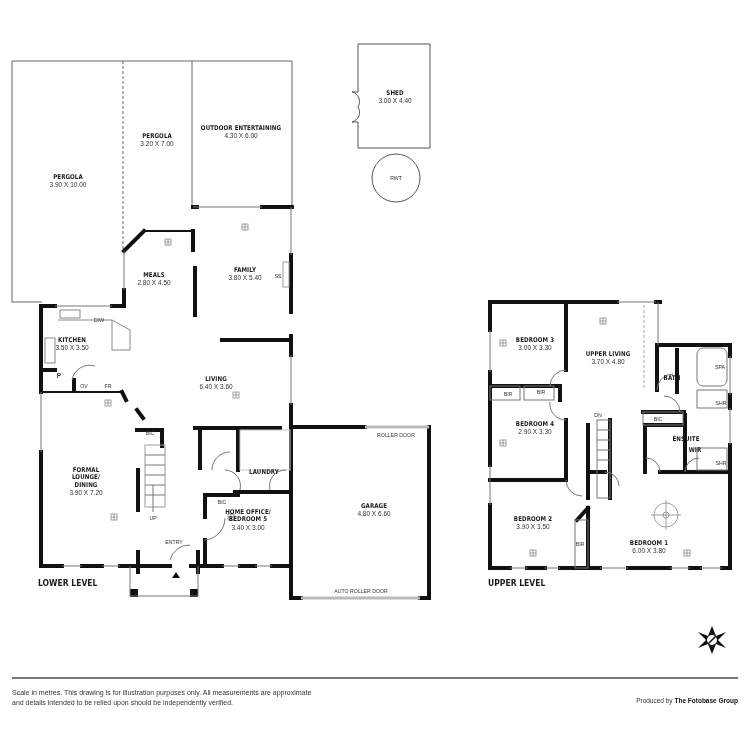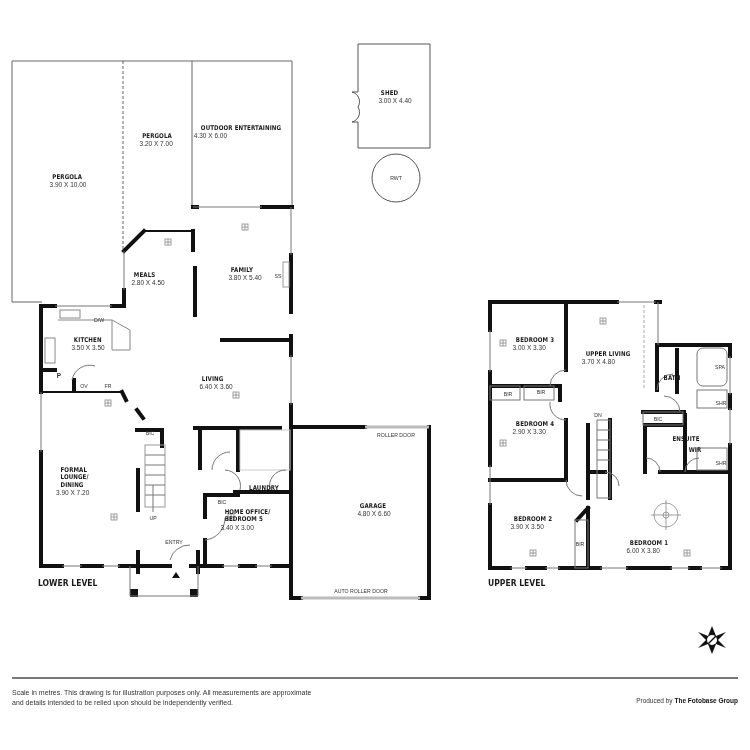--- a/index.html
+++ b/index.html
@@ -1,18 +1,18 @@
 <!DOCTYPE html>
 <html><head>
 <meta charset="utf-8">
 <style>
   html, body { margin: 0; padding: 0; background: #ffffff; }
   body { width: 750px; height: 750px; position: relative; overflow: hidden; font-family: "Liberation Sans", sans-serif; color: #222; }
   svg.plan { position: absolute; left: 0; top: 0; }
-  .room { position: absolute; text-align: left; transform: translate(-50%, -50%); line-height: 1.15; white-space: nowrap; }
+  .room { position: absolute; text-align: center; transform: translate(-50%, -50%); line-height: 1.15; white-space: nowrap; }
   .rname { display: block; font-family: "DejaVu Sans", sans-serif; font-weight: bold; font-size: 6.5px; letter-spacing: 0.1px; color: #1a1a1a; transform: scaleX(0.85); }
   .rdim { display: block; font-size: 6.5px; color: #333; }
   .small { position: absolute; font-size: 5.2px; color: #333; transform: translate(-50%, -50%); white-space: nowrap; }
   .level { position: absolute; font-family: "DejaVu Sans", sans-serif; font-weight: bold; font-size: 9px; color: #1a1a1a; transform: scaleX(0.85); transform-origin: left; }
   .disclaimer { position: absolute; left: 12px; top: 688px; font-size: 7px; line-height: 10px; color: #333; width: 300px; }
   .producer { position: absolute; right: 12px; top: 697px; font-size: 6.5px; color: #333; white-space: nowrap; }
   .producer b { color: #111; }
   .rule { position: absolute; left: 12px; right: 12px; top: 677px; height: 1.5px; background: #777; }
 </style>
 </head>
@@ -267,41 +267,41 @@
   <span class="rdim">3.20 X 7.00</span>
 </div>
 <div class="room" style="left:241px;top:132px">
   <span class="rname">OUTDOOR ENTERTAINING</span>
   <span class="rdim">4.30 X 6.00</span>
 </div>
 <div class="room" style="left:395px;top:97px">
   <span class="rname">SHED</span>
   <span class="rdim">3.00 X 4.40</span>
 </div>
-<div class="room" style="left:148px;top:279px">
+<div class="room" style="left:154px;top:279px">
   <span class="rname">MEALS</span>
   <span class="rdim">2.80 X 4.50</span>
 </div>
 <div class="room" style="left:245px;top:274px">
   <span class="rname">FAMILY</span>
   <span class="rdim">3.80 X 5.40</span>
 </div>
-<div class="room" style="left:88px;top:344px">
+<div class="room" style="left:72px;top:344px">
   <span class="rname">KITCHEN</span>
   <span class="rdim">3.50 X 3.50</span>
 </div>
 <div class="room" style="left:216px;top:383px">
   <span class="rname">LIVING</span>
   <span class="rdim">6.40 X 3.60</span>
 </div>
 <div class="room" style="left:86px;top:482px;white-space:normal;width:60px">
   <span class="rname">FORMAL LOUNGE/ DINING</span>
   <span class="rdim">3.90 X 7.20</span>
 </div>
-<div class="room" style="left:264px;top:489px">
+<div class="room" style="left:264px;top:473px">
   <span class="rname">LAUNDRY</span>
 </div>
 <div class="room" style="left:248px;top:520px;white-space:normal;width:55px">
   <span class="rname">HOME OFFICE/ BEDROOM 5</span>
   <span class="rdim">3.40 X 3.00</span>
 </div>
 <div class="room" style="left:374px;top:510px">
   <span class="rname">GARAGE</span>
   <span class="rdim">4.80 X 6.60</span>
 </div>

